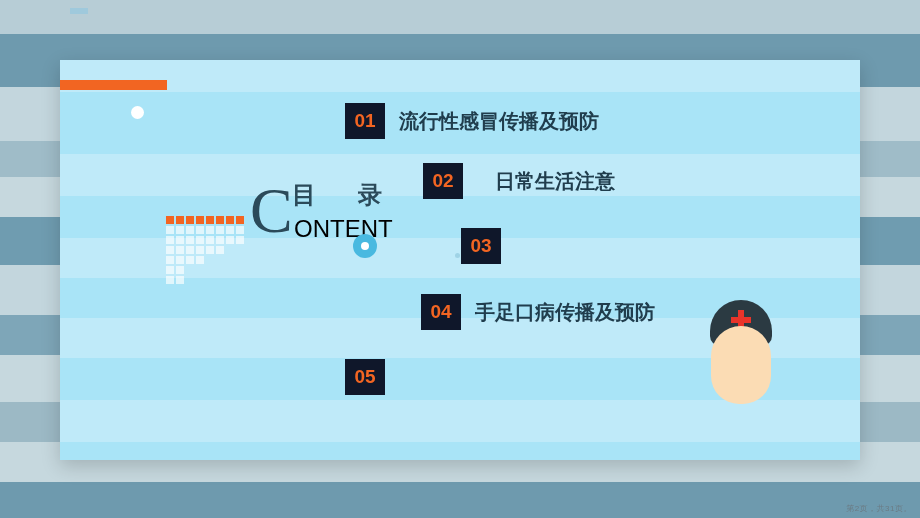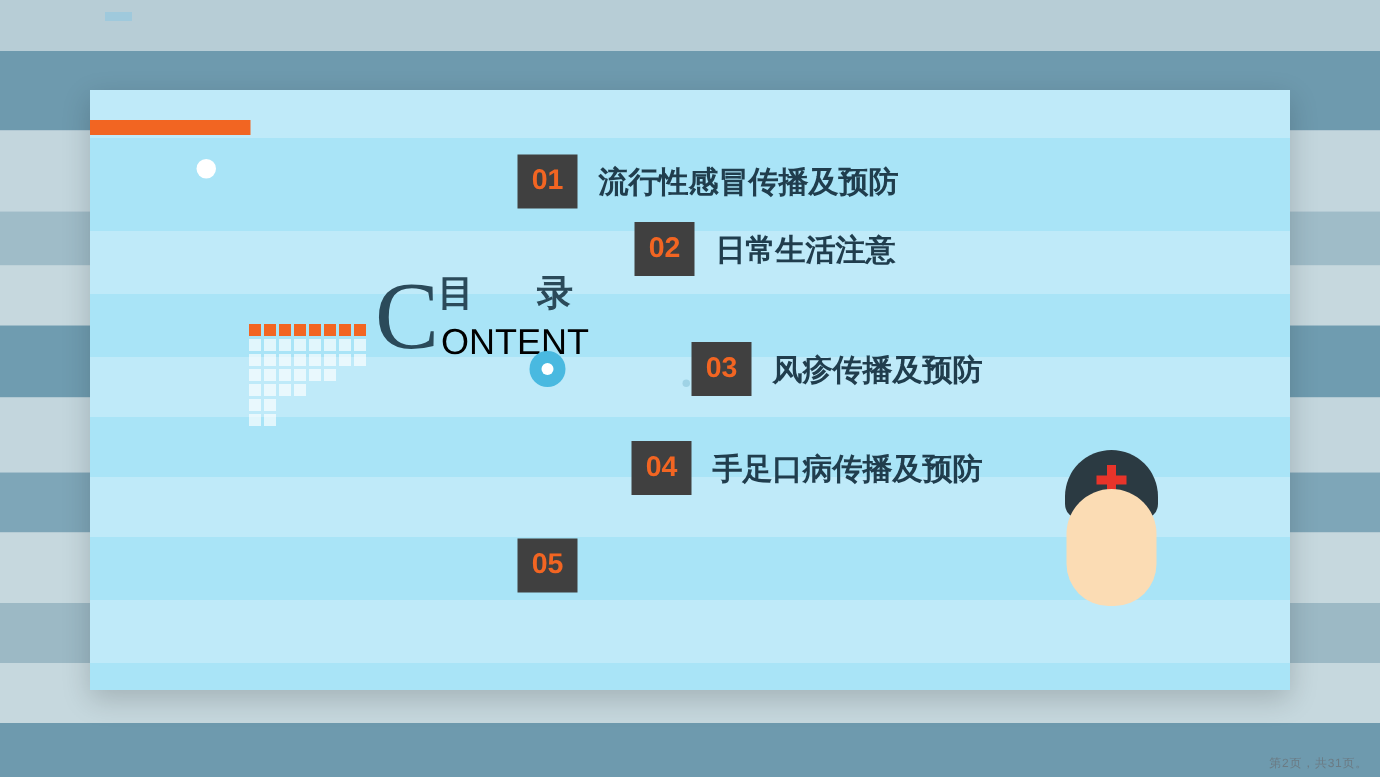--- a/index.html
+++ b/index.html
@@ -155,21 +155,21 @@
   
   .item {
     position: absolute;
     display: flex;
     align-items: center;
     height: 36px;
   }
   .num {
     width: 40px;
     height: 36px;
-    background: #404040;
+    background: #0f172a;
     color: #f26522;
     font-size: 19px;
     font-weight: bold;
     display: flex;
     align-items: center;
     justify-content: center;
     font-family: "Liberation Sans", sans-serif;
   }
   .item-label {
     margin-left: 14px;
@@ -340,27 +340,26 @@
 
     <div class="ring" style="left:293px;top:174px;">
       <i></i>
     </div>
     <div class="mini-dot" style="left:395px;top:193px;"></div>
 
     <div class="item item-1" style="left:285px;top:43px;">
       <div class="num">01</div>
       <div class="item-label">流行性感冒传播及预防</div>
     </div>
-    <div class="item item-2" style="left:363px;top:88px;">
+    <div class="item item-2" style="left:363px;top:103px;gap:18px;">
       <div class="num">02</div>
       <div class="item-label">日常生活注意</div>
     </div>
     <div class="item item-3" style="left:401px;top:168px;">
       <div class="num">03</div>
-      <div class="item-label">风疹传播及预防</div>
     </div>
     <div class="item item-4" style="left:361px;top:234px;">
       <div class="num">04</div>
       <div class="item-label">手足口病传播及预防</div>
     </div>
     <div class="item item-5" style="left:285px;top:299px;">
       <div class="num">05</div>
     </div>
 
     <div class="nurse" style="left:640px;top:240px;">

